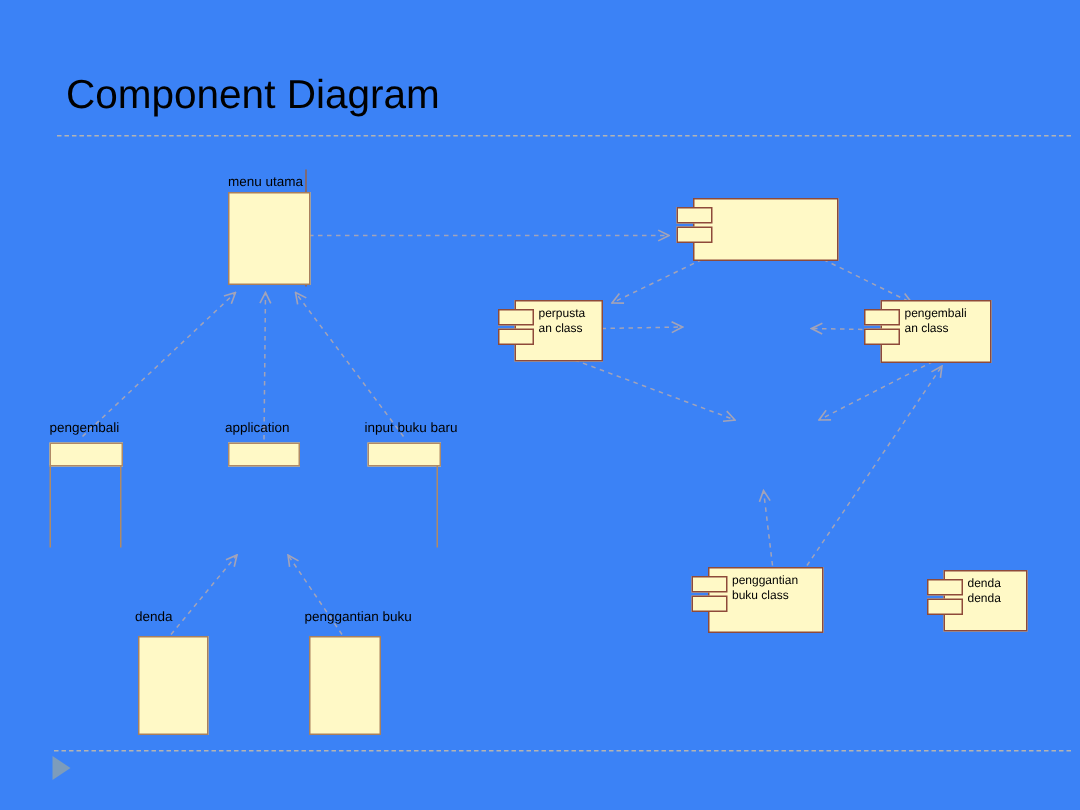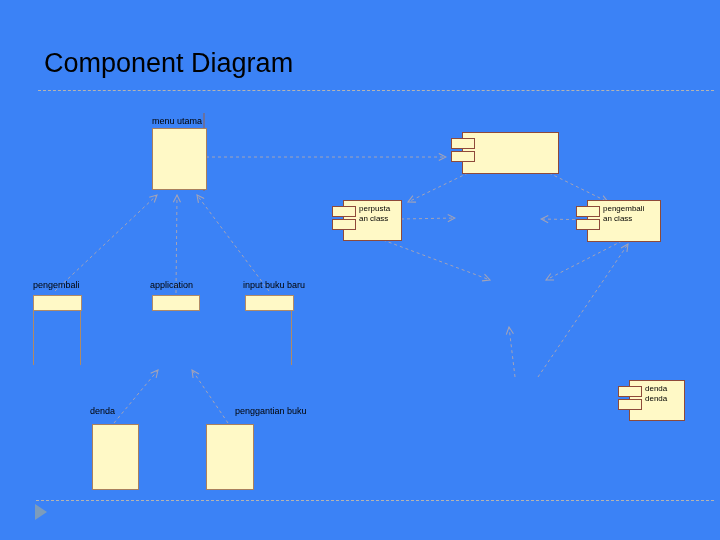--- a/index.html
+++ b/index.html
@@ -94,20 +94,28 @@
   <div class="uml-comp" style="left:587px;top:200px;width:72px;height:40px;">
     <div class="tab tab1"></div>
     <div class="tab tab2"></div>
     <div class="ctext">
       <div>pengembali</div>
       <div>an class</div>
     </div>
   </div>
 
 
+  <div class="uml-comp" style="left:472px;top:378px;width:75px;height:42px;">
+    <div class="tab tab1"></div>
+    <div class="tab tab2"></div>
+    <div class="ctext">
+      <div>penggantian</div>
+      <div>buku class</div>
+    </div>
+  </div>
 
   <div class="uml-comp" style="left:629px;top:380px;width:54px;height:39px;">
     <div class="tab tab1"></div>
     <div class="tab tab2"></div>
     <div class="ctext">
       <div>denda</div>
       <div>denda</div>
     </div>
   </div>
 
@@ -118,16 +126,16 @@
   <div class="lbl" style="left:150px;top:280px;">application</div>
   <div class="win-strip" style="left:152px;top:295px;width:46px;height:14px;"></div>
 
   <div class="lbl" style="left:243px;top:280px;text-align:center;">input buku baru</div>
   <div class="win-strip" style="left:245px;top:295px;width:47px;height:14px;"></div>
   <div class="win-body rightside" style="left:245px;top:310px;width:46px;height:55px;"></div>
 
   <div class="lbl" style="left:90px;top:406px;">denda</div>
   <div class="ybox" style="left:92px;top:424px;width:45px;height:64px;"></div>
 
-  <div class="lbl" style="left:203px;top:406px;margin-left:32px;">penggantian buku</div>
+  <div class="lbl" style="left:203px;top:406px;">penggantian buku</div>
   <div class="ybox" style="left:206px;top:424px;width:46px;height:64px;"></div>
 
 </div>
 
 </body></html>

